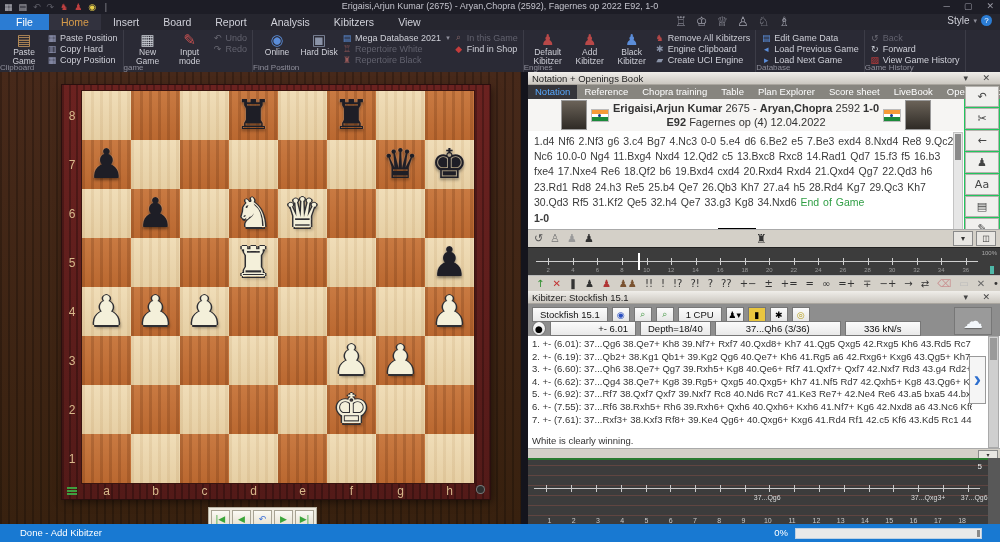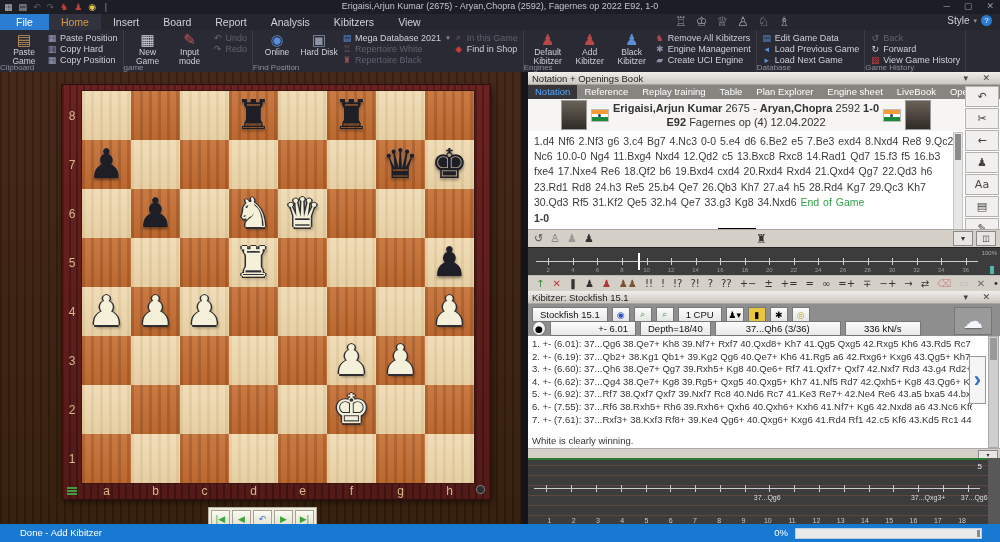--- a/index.html
+++ b/index.html
@@ -47,21 +47,21 @@
   #files{position:absolute;left:20px;bottom:0;width:392px;height:16px;display:flex;}
   #files div{width:49px;text-align:center;color:#d9b98c;font-size:12px;line-height:16px;}
   #board-menu-icon{position:absolute;left:5px;bottom:3px;width:10px;}
   #board-menu-icon i{display:block;height:2px;background:#3f9e3f;margin:1px 0;}
   #board-dot-icon{position:absolute;right:5px;bottom:5px;width:9px;height:9px;border-radius:50%;background:#2e2e2e;box-shadow:inset 0 0 0 1px #777;}
   #navbar{position:absolute;left:208px;top:435px;display:flex;gap:2px;background:#efece0;padding:2px;border:1px solid #b9b5a5;}
   .navbtn{width:17px;height:15px;background:linear-gradient(#fbfaf4,#e4e0d0);border:1px solid #a8a494;font-size:9px;display:flex;align-items:center;justify-content:center;}
   
   #vsplit{position:absolute;left:521px;top:72px;width:7px;height:452px;background:#14141c;}
   
-  #right{position:absolute;left:528px;top:72px;width:472px;height:452px;background:#ffffff;font-size:10px;}
+  #right{position:absolute;left:528px;top:72px;width:472px;height:452px;background:#22c55e;font-size:10px;}
   .ptitle{position:absolute;left:0;width:472px;height:13px;background:linear-gradient(#f0eeea,#cbc7c0);
     color:#222;font-size:9.5px;padding:1px 4px;box-sizing:border-box;border-bottom:1px solid #a9a59e;}
   .pt-ctl{position:absolute;right:4px;top:1px;color:#444;font-size:9px;letter-spacing:6px;}
   #ntabs{position:absolute;left:0;top:13px;width:472px;height:14px;background:#87857f;display:flex;overflow:hidden;}
   .ntab{padding:0 7px;font-size:9.5px;color:#fff;line-height:14px;white-space:nowrap;}
   .ntab.active{background:#35353a;color:#57a8ff;}
   #gheader{position:absolute;left:0;top:27px;width:436px;height:32px;background:#f6f5f3;border-bottom:1px solid #ccc;
     display:flex;align-items:center;justify-content:center;gap:5px;}
   .photo{width:24px;height:28px;background:linear-gradient(#6a6258,#2f2b26);border:1px solid #999;}
   .flag{width:16px;height:11px;position:relative;background:linear-gradient(180deg,#f59b38 33%,#fff 33% 66%,#1b8a3a 66%);box-shadow:0 0 0 1px #bbb;}
@@ -248,21 +248,21 @@
           <div class="rbig"><span class="ric" style="color: rgb(184, 72, 72);">♟</span><span>Default Kibitzer</span></div>
           <div class="rbig"><span class="ric" style="color: rgb(184, 72, 72);">♟</span><span>Add Kibitzer</span></div>
           <div class="rbig"><span class="ric" style="color: rgb(91, 141, 217);">♟</span><span>Black Kibitzer</span></div>
           <div class="rcol">
             <div class="rsmall">
               <span class="ric" style="color: rgb(184, 72, 72);">♞</span>
               <span>Remove All Kibitzers</span>
             </div>
             <div class="rsmall">
               <span class="ric" style="color: rgb(138, 147, 168);">✱</span>
-              <span>Engine Management</span>
+              <span>Engine Clipboard</span>
             </div>
             <div class="rsmall">
               <span class="ric" style="color: rgb(138, 147, 168);">▰</span>
               <span>Create UCI Engine</span>
             </div>
           </div>
         </div>
         <div class="rglabel">Engines</div>
       </div>
       <div class="rgroup">
@@ -446,24 +446,24 @@
 <div id="vsplit"></div>
 
 <div id="right">
   <div class="ptitle" style="top:0">
     <span>Notation + Openings Book</span>
     <span class="pt-ctl">▾ ✕</span>
   </div>
   <div id="ntabs">
       <div class="ntab active">Notation</div>
       <div class="ntab">Reference</div>
-      <div class="ntab">Replay training</div>
+      <div class="ntab">Chopra training</div>
       <div class="ntab">Table</div>
       <div class="ntab">Plan Explorer</div>
-      <div class="ntab">Engine sheet</div>
+      <div class="ntab">Score sheet</div>
       <div class="ntab">LiveBook</div>
       <div class="ntab">Openings Book</div>
     </div>
   <div id="gheader">
     <div class="photo"></div>
     <div class="flag"></div>
     <div id="ghtext">
       <div>
         <b>Erigaisi,Arjun Kumar</b>
         <span>2675</span>

